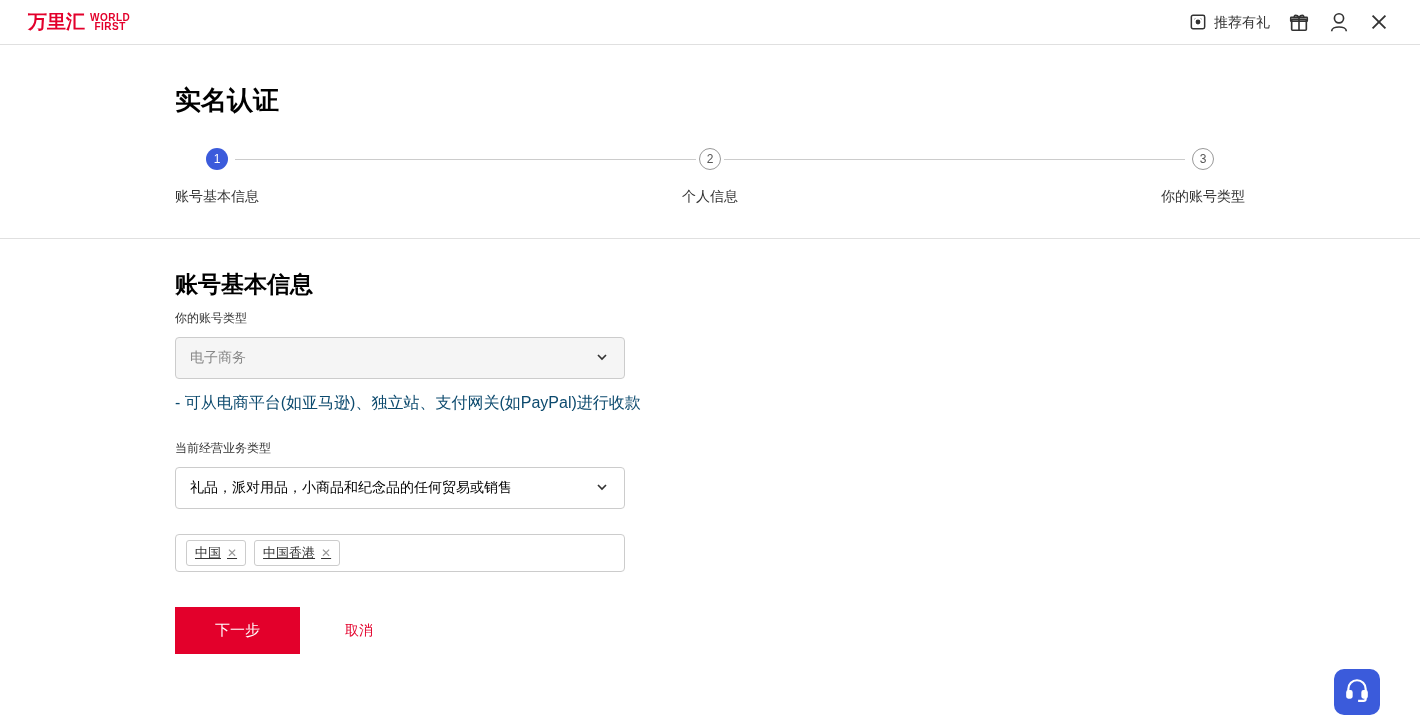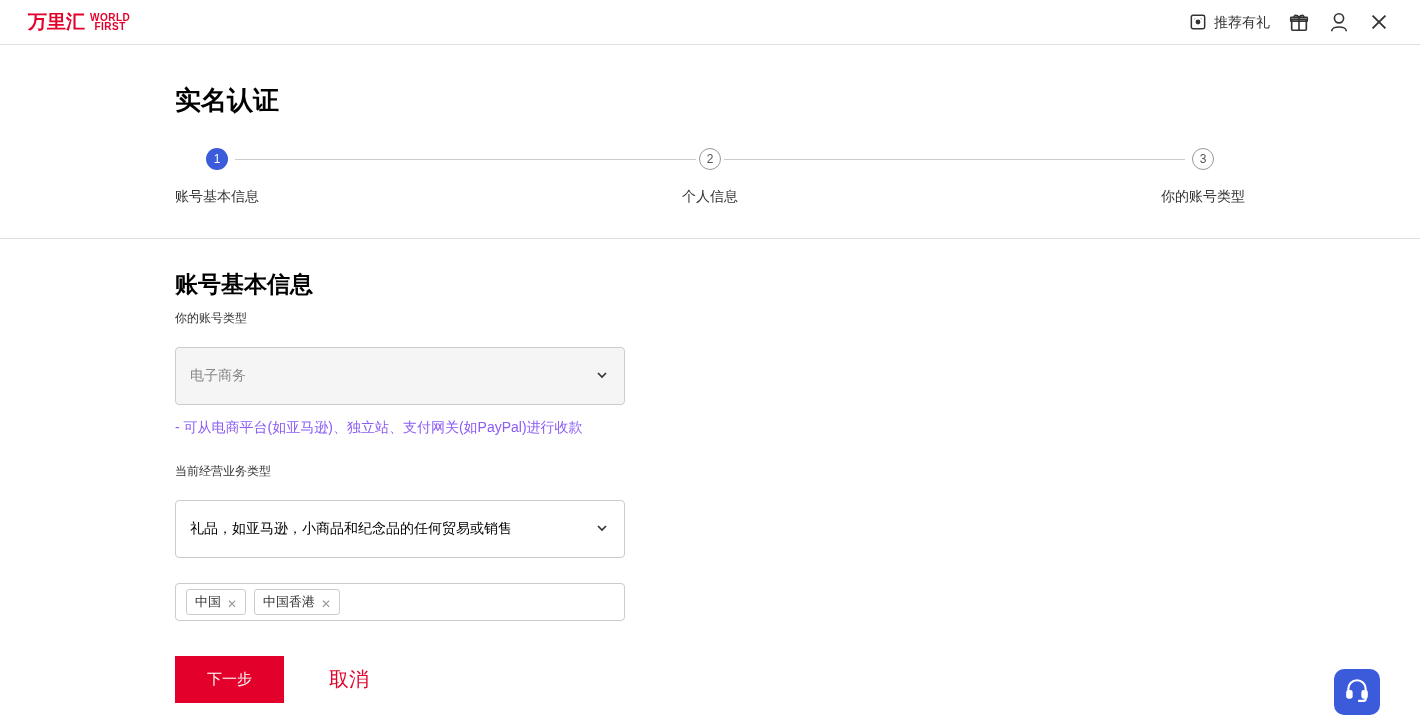--- a/index.html
+++ b/index.html
@@ -140,93 +140,93 @@
     .field-group {
       margin-bottom: 25px;
     }
     .field-label {
       font-size: 12px;
       color: #333;
       margin-bottom: 10px;
     }
     .select-box {
       width: 450px;
-      height: 58px;
+      height: 42px;
       border: 1px solid #ccc;
       border-radius: 4px;
       display: flex;
       align-items: center;
       justify-content: space-between;
       padding: 0 14px;
       font-size: 14px;
       cursor: pointer;
       background: #fff;
-      margin-top: 20px;
     }
     .select-box.disabled {
       background: #f5f5f5;
       color: #888;
     }
     .select-box .chevron {
       color: #333;
     }
     .hint-list {
       margin-top: 12px;
-      font-size: 14px;
-      color: #8b5cf6;
+      font-size: 16px;
+      color: #0c4a6e;
       line-height: 1.5;
     }
     .hint-line {
       display: flex;
     }
     .tags-box {
       width: 450px;
       min-height: 38px;
       border: 1px solid #ccc;
       border-radius: 4px;
       display: flex;
       align-items: center;
       gap: 8px;
       padding: 4px 10px;
     }
     .tag {
       display: inline-flex;
-      align-items: flex-end;
+      align-items: center;
       gap: 6px;
       border: 1px solid #ccc;
       border-radius: 3px;
       padding: 3px 8px;
       font-size: 13px;
       color: #333;
       background: #fff;
+      text-decoration: underline;
     }
     .tag-remove {
       color: #999;
       cursor: pointer;
       font-size: 12px;
     }
     .button-row {
       display: flex;
       align-items: center;
       gap: 45px;
       margin-top: 35px;
     }
     .btn-primary {
       background: #e3002b;
       color: #fff;
       border: none;
-      padding: 14px 32px;
+      padding: 14px 40px;
       font-size: 15px;
       cursor: pointer;
     }
     .btn-link {
       color: #e3002b;
       background: none;
       border: none;
-      font-size: 20px;
+      font-size: 14px;
       cursor: pointer;
     }
     .help-bubble {
       position: fixed;
       right: 40px;
       bottom: 5px;
       width: 46px;
       height: 46px;
       background: #3b5bdb;
       border-radius: 10px;
@@ -317,21 +317,21 @@
       </span>
     </div>
     <div class="hint-list">
       <div class="hint-line">- 可从电商平台(如亚马逊)、独立站、支付网关(如PayPal)进行收款</div>
     </div>
   </div>
 
   <div class="field-group">
     <div class="field-label">当前经营业务类型</div>
     <div class="select-box">
-      <span>礼品，如亚马逊，小商品和纪念品的任何贸易或销售</span>
+      <span>礼品，派对用品，小商品和纪念品的任何贸易或销售</span>
       <span class="chevron">
         <svg width="16" height="16" viewBox="0 0 24 24" fill="none" stroke="currentColor" stroke-width="2.5">
           <polyline points="6 9 12 15 18 9"></polyline>
         </svg>
       </span>
     </div>
   </div>
 
   <div class="field-group">
     <div class="tags-box">

